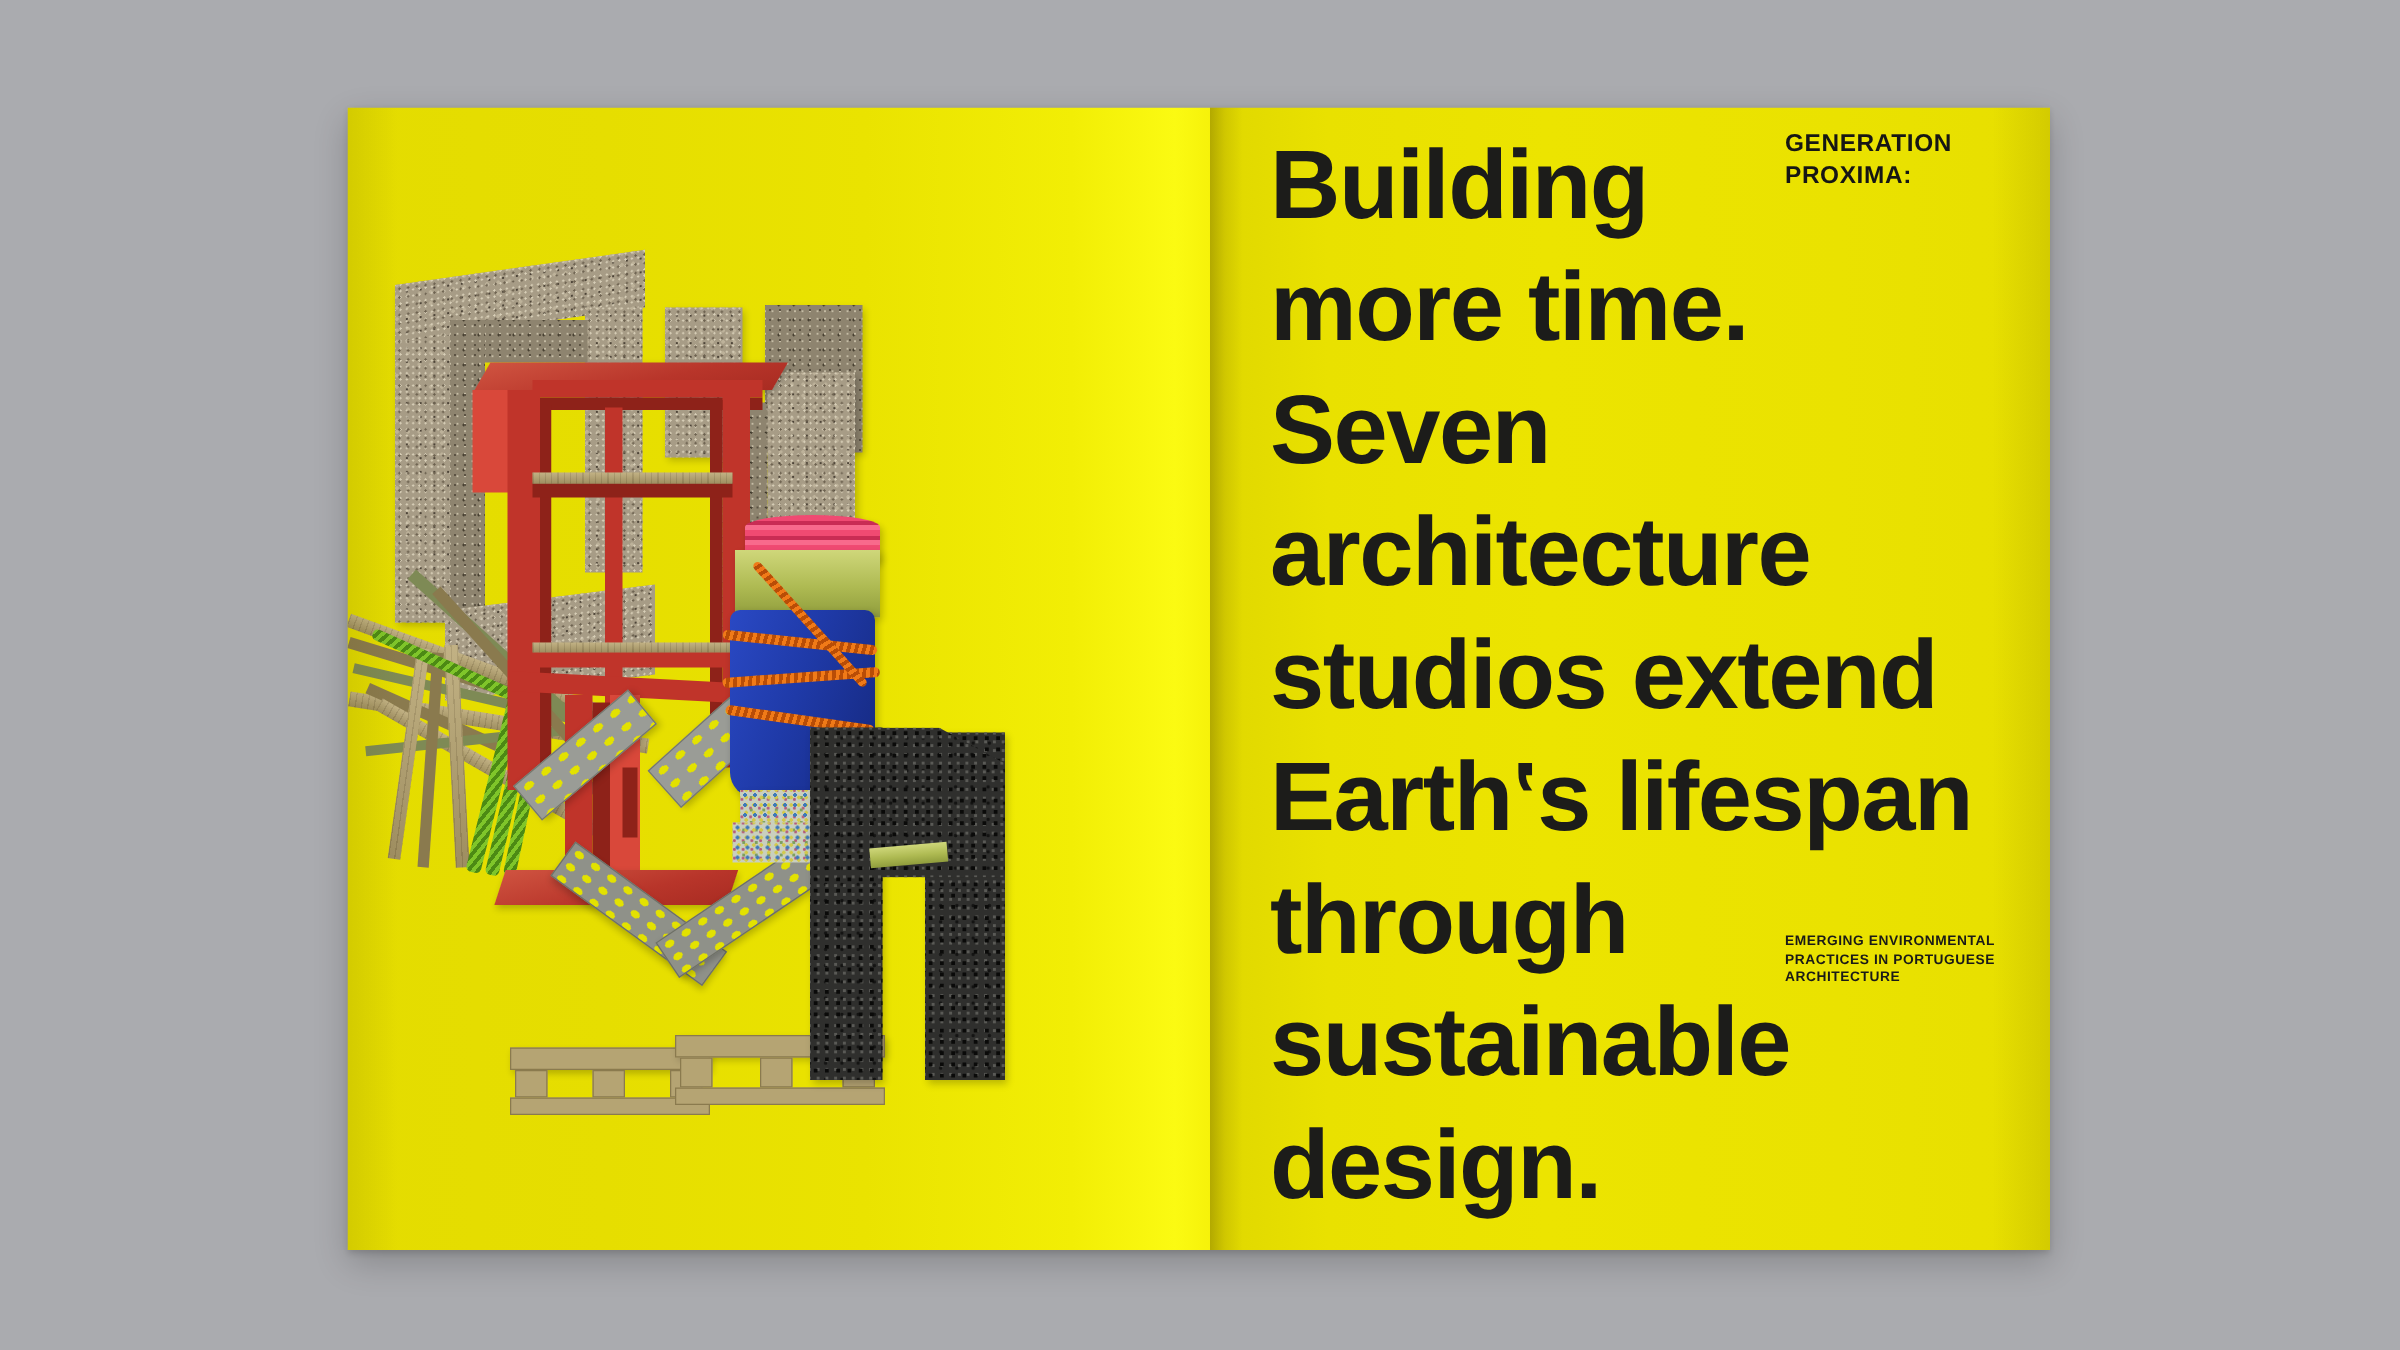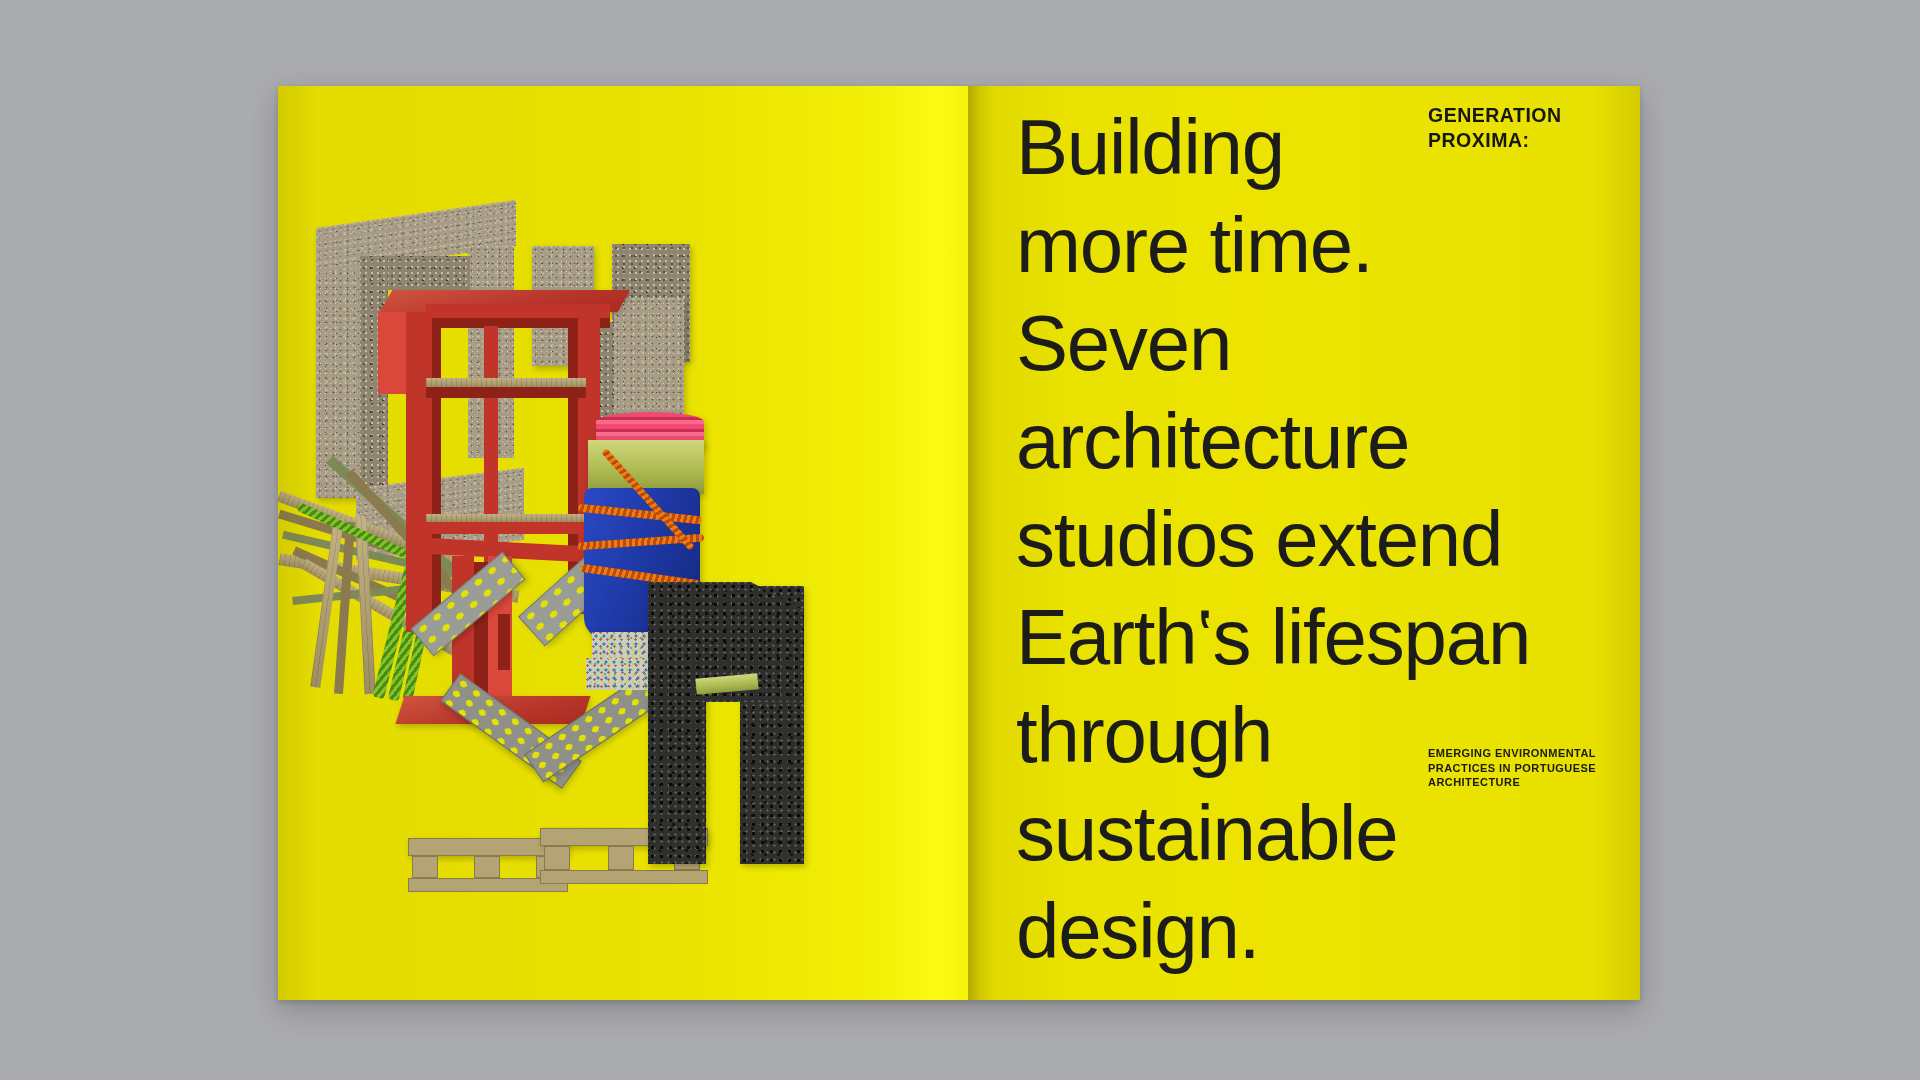--- a/index.html
+++ b/index.html
@@ -49,21 +49,21 @@
     background:linear-gradient(to left,rgba(90,82,0,.14),rgba(0,0,0,0));pointer-events:none;}
 
   
   #headline{
     position:absolute;
     left:48px; top:12px;
     width:620px;
     font-size:78px;
     line-height:98px;
     letter-spacing:-1.2px;
-    font-weight:400;
+    font-weight:700;
     color:#1c1c1a;
     white-space:pre-line;
   }
   #kicker{
     position:absolute;
     left:460px; top:17px;
     width:200px;
     font-size:19.5px;
     line-height:25px;
     letter-spacing:.5px;

